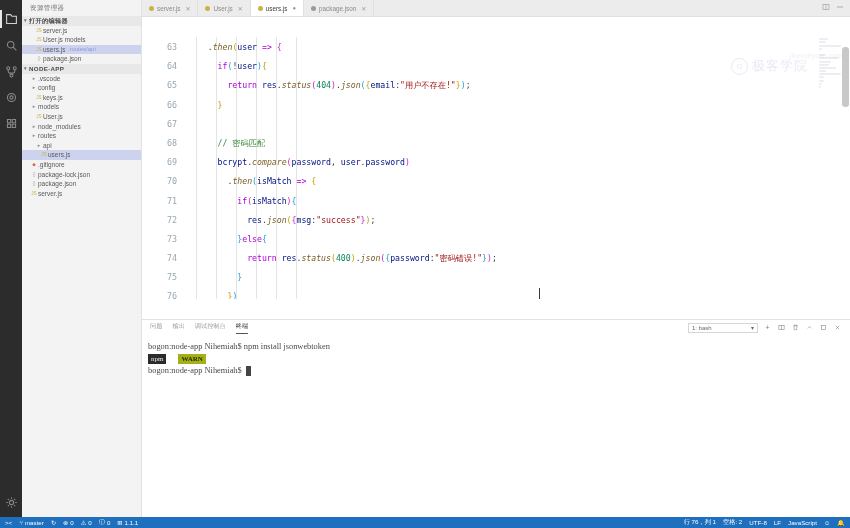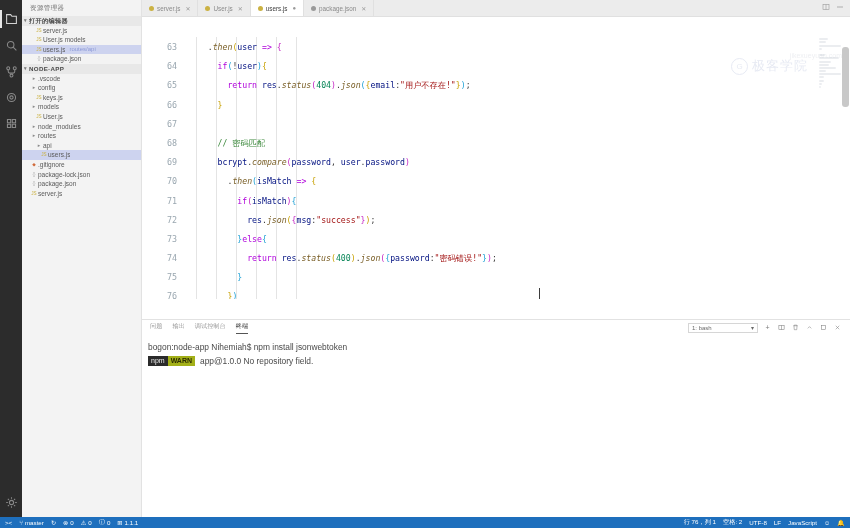--- a/index.html
+++ b/index.html
@@ -146,27 +146,27 @@
   .term-select {
     display:flex; align-items:center; gap:3px; font-size:6px; color:#6a6a6a;
     border:1px solid #d6d6d6; background:#fff; height:10px; padding:0 3px; width:70px;
   }
   .term-select .sv { flex:1; overflow:hidden; }
   .pa-ico { width:9px; height:9px; display:flex; align-items:center; justify-content:center;
             color:#7a7a7a; font-size:7px; }
   .pa-ico svg { width:7px; height:7px; stroke:#7a7a7a; fill:none; stroke-width:1.2; }
 
   .terminal {
-    flex:1; padding:5px 0 0 6px; font-family:Liberation Sans, sans-serif;
+    flex:1; padding:5px 0 0 6px; font-family:Liberation Serif, serif;
     font-size:8.4px; line-height:14px; color:#4a4a4a; overflow:hidden;
   }
   .tline { white-space:pre; display:flex; align-items:center; }
   .badge-npm {
     display:inline-block; background:#2b2b2b; color:#eaeaea; font-size:7px;
-    padding:0 3px; margin-right:0; line-height:10px;
+    padding:0 3px; margin-right:12px; line-height:10px;
   }
   .badge-warn {
     display:inline-block; background:#a3b018; color:#2b2b00; font-size:7px;
     padding:0 3px; margin-right:5px; line-height:10px; font-weight:bold;
   }
   .tcursor { display:inline-block; width:5px; height:10px; background:#444; margin-left:2px; }
 
   
   .statusbar {
     height:11px; flex:0 0 11px; background:#1e6fbd; display:flex; align-items:center;
@@ -429,22 +429,23 @@
             </div>
             <div class="pa-ico">
               <svg viewBox="0 0 16 16">
                   <path d="M4 4l8 8M12 4l-8 8"></path>
                 </svg>
             </div>
           </div>
         </div>
         <div class="terminal" id="terminal">
             <div class="tline"><span>bogon:node-app Nihemiah$ npm install jsonwebtoken</span></div>
-            <div class="tline"><span class="badge-npm">npm</span><span class="badge-warn">WARN</span><span>app@1.0.0 No repository field.</span></div>
+            <div class="tline"><span class="badge-npm">npm</span><span class="badge-warn">WARN</span></div>
             <div class="tline"><span></span></div>
+            <div class="tline"><span>bogon:node-app Nihemiah$ </span><span class="tcursor"></span></div>
           </div>
       </div>
 
     </div>
   </div>
 
   <div class="statusbar">
     <div class="sb-left" id="sbleft">
         <span class="sb-item">
           <span>&gt;&lt;</span>

